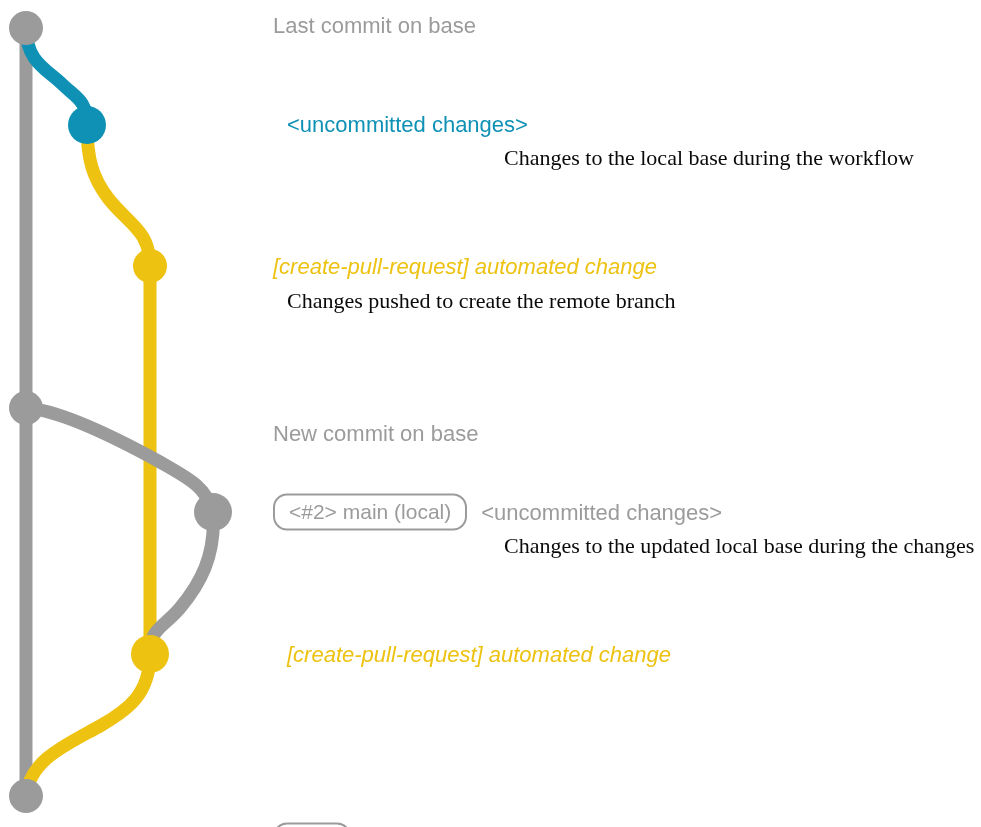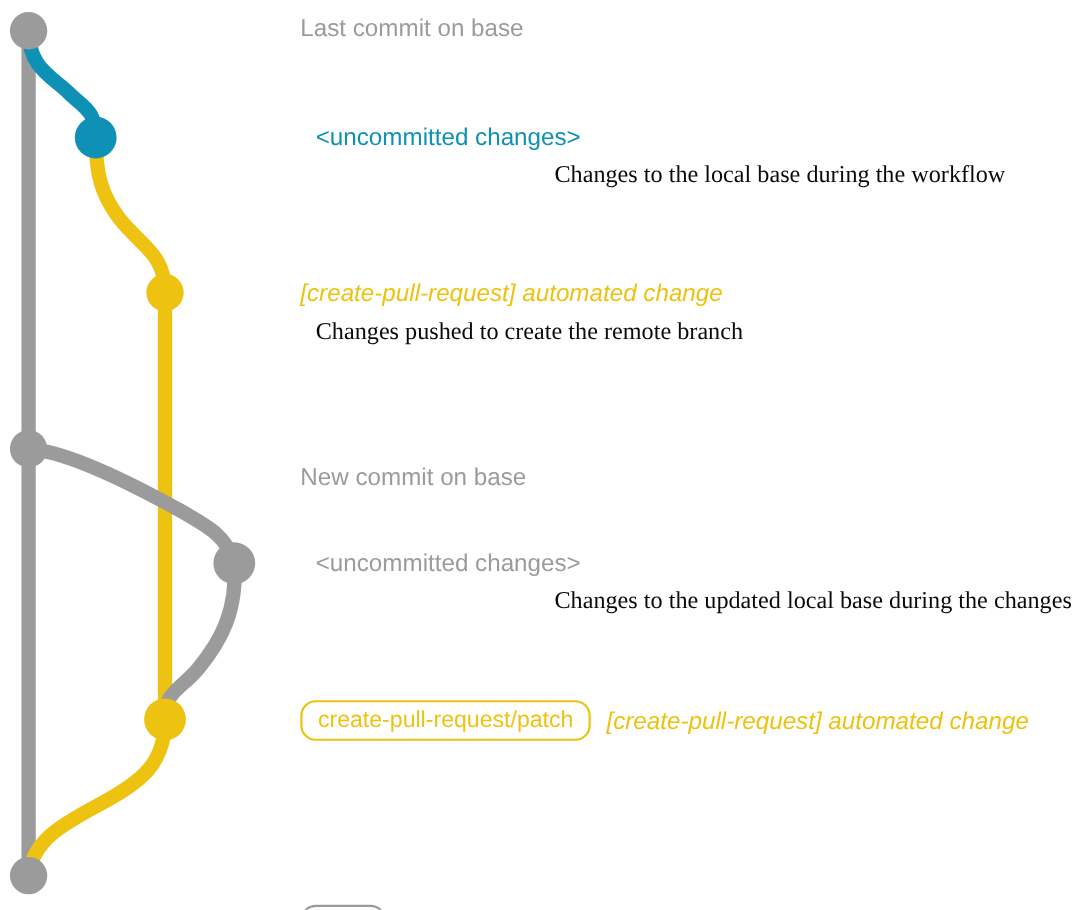--- a/index.html
+++ b/index.html
@@ -123,26 +123,26 @@
   <div class="row" style="left:256px; top:267px; transform:translateY(-50%);">
     <span class="subject yellow no-chip">[create-pull-request] automated change</span>
   </div>
   <div class="note" style="left:270px; top:290px;">Changes pushed to create the remote branch</div>
 
   <div class="row" style="left:256px; top:410px; transform:translateY(-50%);margin-top:24px;">
     <span class="subject gray no-chip">New commit on base</span>
   </div>
 
   <div class="row" style="left:256px; top:512px; transform:translateY(-50%);">
+    <span class="ref-chip gray">&lt;#2&gt; main (local)</span>
     <span class="subject gray">&lt;uncommitted changes&gt;</span>
   </div>
   <div class="note" style="left:487px; top:535px;">Changes to the updated local base during the changes</div>
 
   <div class="row" style="left:256px; top:655px; transform:translateY(-50%);">
-    <span class="ref-chip yellow">create-pull-request/patch</span>
     <span class="subject yellow">[create-pull-request] automated change</span>
   </div>
 
   <div class="row" style="left:256px; top:797px; transform:translateY(-50%);margin-top:44px;">
     <span class="ref-chip gray">main</span>
   </div>
 
 </div>
 
 </body></html>

